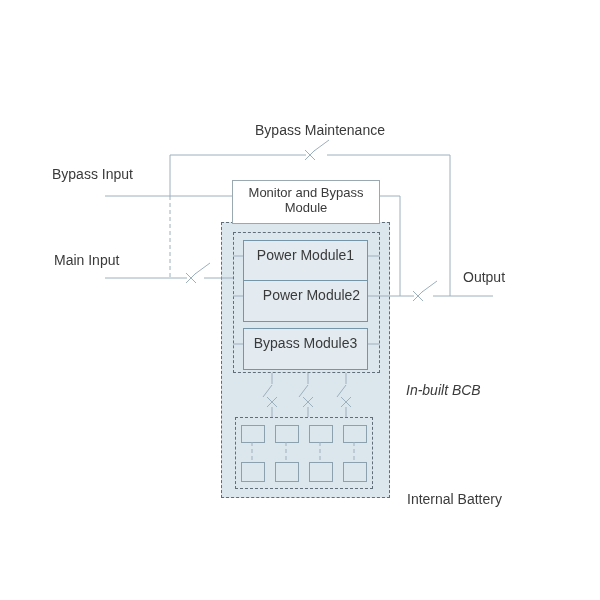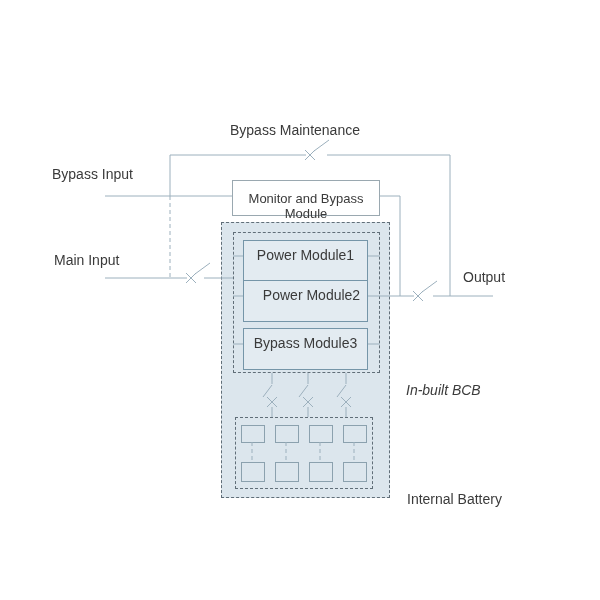--- a/index.html
+++ b/index.html
@@ -47,28 +47,28 @@
     left: 233px; top: 232px;
     width: 147px; height: 141px;
   }
   .battery-frame {
     left: 235px; top: 417px;
     width: 138px; height: 72px;
   }
   .monitor-box {
     position: absolute;
     left: 232px; top: 180px;
-    width: 148px; height: 36px;
+    width: 148px; height: 44px;
     background: #ffffff;
     border: 1px solid var(--monitor-border);
     color: var(--text);
     font-size: 13px;
     line-height: 15px;
     text-align: center;
-    padding-top: 10px;
+    padding-top: 4px;
   }
   .module-box {
     position: absolute;
     left: 243px;
     width: 125px; height: 42px;
     background: var(--module-fill);
     border: 1px solid var(--module-border);
     color: var(--text);
     font-size: 14px;
     line-height: 29px;
@@ -83,21 +83,21 @@
     width: 24px;
     border: 1px solid var(--battery-border);
     background: transparent;
   }
   .label {
     position: absolute;
     color: var(--text);
     font-size: 14px;
     white-space: nowrap;
   }
-  .label-bypass-maintenance { left: 230px; top: 122px; width: 180px; text-align: left; }
+  .label-bypass-maintenance { left: 230px; top: 122px; width: 180px; text-align: center; }
   .label-bypass-input { left: 52px;  top: 166px; }
   .label-main-input   { left: 54px;  top: 252px; }
   .label-output       { left: 463px; top: 269px; }
   .label-inbuilt-bcb  { left: 406px; top: 382px; font-style: italic; }
   .label-internal-battery { left: 407px; top: 443px; margin-top: 48px; }
 </style>
 </head>
 <body>
 
 <div class="canvas">

